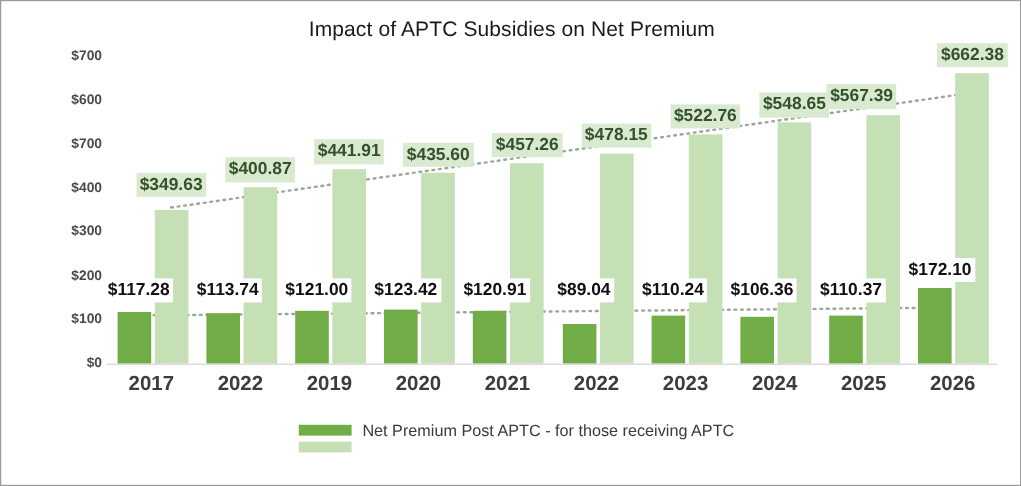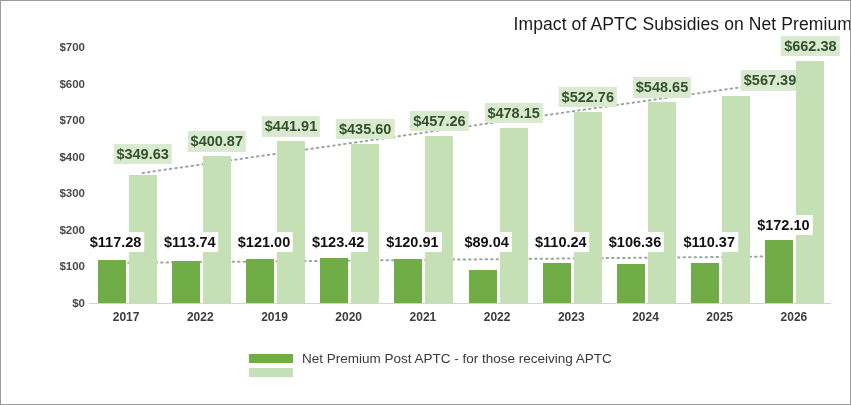--- a/index.html
+++ b/index.html
@@ -9,21 +9,21 @@
     position:relative;
     width:851px;height:405px;
     box-sizing:border-box;
     border:1px solid #9a9a9a;
     background:#ffffff;
     overflow:hidden;
   }
 
   #chart-title{
     position:absolute;left:0;top:13px;width:851px;
-    text-align:right;
+    text-align:center;
     font-size:17.5px;color:#1a1a1a;font-weight:400;
     letter-spacing:.1px;
   }
 
   
   #plot{
     position:absolute;
     left:88px;top:46px;
     width:742px;height:256px;
   }
@@ -69,21 +69,21 @@
     color:#33512a;background:#d9ead0;
   }
 
   
   #trend-svg{position:absolute;left:0;top:0;width:742px;height:256px;overflow:visible;}
 
   
   #xaxis{position:absolute;left:88px;top:309px;width:742px;height:22px;}
   .xtick{
     position:absolute;top:0;
-    font-size:12px;font-weight:bold;color:#3c3c3c;
+    font-size:17px;font-weight:bold;color:#3c3c3c;
     transform:translateX(-50%);
     white-space:nowrap;
   }
 
   
   #legend{
     position:absolute;left:0;top:348px;width:679px;
   }
   .legend-row{
     display:flex;align-items:center;justify-content:flex-start;
@@ -162,21 +162,21 @@
       <div class="group" style="left: 528px; width: 59px;">
         <div class="bar dark" style="height: 38.8974px; background: rgb(112, 173, 71);"></div>
         <div class="bar light" style="height: 200.649px; background: rgb(197, 224, 180);"></div>
       </div>
       <div class="dlabel light-lab" style="background: rgb(217, 234, 208); color: rgb(51, 81, 42); left: 573px; top: 30.3509px;">$548.65</div>
       <div class="dlabel dark-lab" style="background: rgb(255, 255, 255); color: rgb(17, 17, 17); left: 546px; top: 185px;">$106.36</div>
       <div class="group" style="left: 602.2px; width: 59px;">
         <div class="bar dark" style="height: 40.3639px; background: rgb(112, 173, 71);"></div>
         <div class="bar light" style="height: 207.503px; background: rgb(197, 224, 180);"></div>
       </div>
-      <div class="dlabel light-lab" style="background: rgb(217, 234, 208); color: rgb(51, 81, 42); left: 681px; top: 23.4974px;">$567.39</div>
+      <div class="dlabel light-lab" style="background: rgb(217, 234, 208); color: rgb(51, 81, 42); left: 629px; top: 23.4974px;">$567.39</div>
       <div class="dlabel dark-lab" style="background: rgb(255, 255, 255); color: rgb(17, 17, 17); left: 620.2px; top: 185px;">$110.37</div>
       <div class="group" style="left: 676.4px; width: 59px;">
         <div class="bar dark" style="height: 62.9394px; background: rgb(112, 173, 71);"></div>
         <div class="bar light" style="height: 242.242px; background: rgb(197, 224, 180);"></div>
       </div>
       <div class="dlabel light-lab" style="background: rgb(217, 234, 208); color: rgb(51, 81, 42); left: 721.4px; top: -11.2418px;">$662.38</div>
       <div class="dlabel dark-lab" style="background: rgb(255, 255, 255); color: rgb(17, 17, 17); left: 694.4px; top: 168.061px;">$172.10</div>
     </div>
 
   <div id="baseline"></div>

